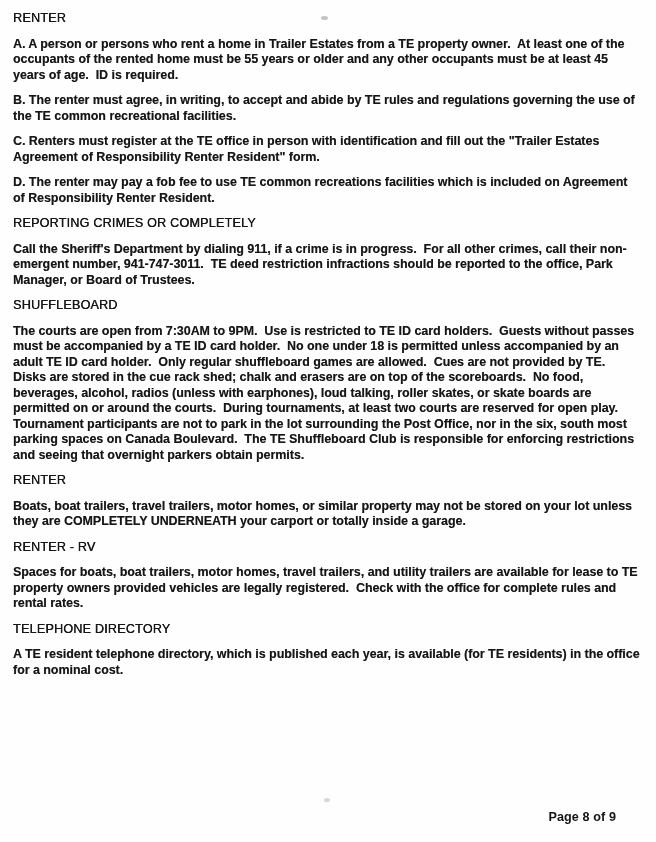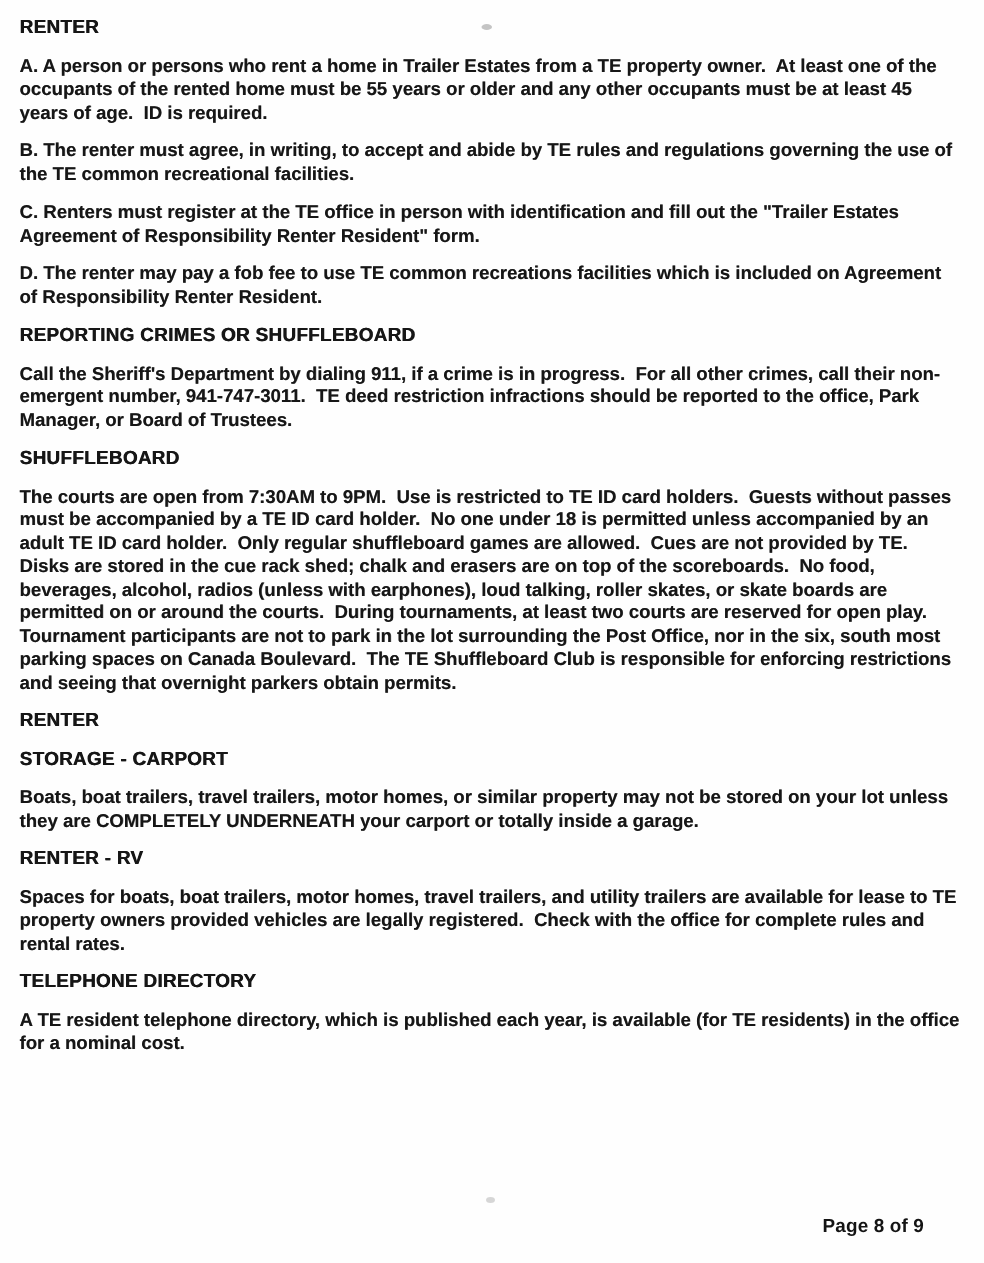--- a/index.html
+++ b/index.html
@@ -13,21 +13,21 @@
     height: 842px;
     background: #fefefe;
     overflow: hidden;
     font-family: "Liberation Sans", "DejaVu Sans", sans-serif;
     color: #161616;
     box-sizing: border-box;
     padding: 8px 16px 0 13px;
   }
   .doc h2 {
     font-size: 12.6px;
-    font-weight: 700;
+    font-weight: 400;
     letter-spacing: 0.2px;
     text-transform: none;
     margin: 3px 0 10px 0;
     line-height: 15.5px;
     white-space: pre-wrap;
     text-shadow: 0.35px 0 0 currentColor;
   }
   .doc p {
     font-size: 12.4px;
     font-weight: 700;
@@ -64,35 +64,34 @@
 
     <section>
       <h2>RENTER</h2>
       <p>A. A person or persons who rent a home in Trailer Estates from a TE property owner.  At least one of the occupants of the rented home must be 55 years or older and any other occupants must be at least 45 years of age.  ID is required.</p>
       <p>B. The renter must agree, in writing, to accept and abide by TE rules and regulations governing the use of the TE common recreational facilities.</p>
       <p>C. Renters must register at the TE office in person with identification and fill out the "Trailer Estates Agreement of Responsibility Renter Resident" form.</p>
       <p>D. The renter may pay a fob fee to use TE common recreations facilities which is included on Agreement of Responsibility Renter Resident.</p>
     </section>
 
     <section>
-      <h2>REPORTING CRIMES OR SHUFFLEBOARD</h2>
+      <h2>REPORTING CRIMES OR COMPLETELY</h2>
       <p>Call the Sheriff's Department by dialing 911, if a crime is in progress.  For all other crimes, call their non-emergent number, 941-747-3011.  TE deed restriction infractions should be reported to the office, Park Manager, or Board of Trustees.</p>
     </section>
 
     <section>
       <h2>SHUFFLEBOARD</h2>
       <p>The courts are open from 7:30AM to 9PM.  Use is restricted to TE ID card holders.  Guests without passes must be accompanied by a TE ID card holder.  No one under 18 is permitted unless accompanied by an adult TE ID card holder.  Only regular shuffleboard games are allowed.  Cues are not provided by TE.  Disks are stored in the cue rack shed; chalk and erasers are on top of the scoreboards.  No food, beverages, alcohol, radios (unless with earphones), loud talking, roller skates, or skate boards are permitted on or around the courts.  During tournaments, at least two courts are reserved for open play.  Tournament participants are not to park in the lot surrounding the Post Office, nor in the six, south most parking spaces on Canada Boulevard.  The TE Shuffleboard Club is responsible for enforcing restrictions and seeing that overnight parkers obtain permits.</p>
     </section>
 
     <section>
       <h2>RENTER</h2>
     </section>
 
     <section>
-      <h2>STORAGE - CARPORT</h2>
       <p>Boats, boat trailers, travel trailers, motor homes, or similar property may not be stored on your lot unless they are COMPLETELY UNDERNEATH your carport or totally inside a garage.</p>
     </section>
 
     <section>
       <h2>RENTER - RV</h2>
       <p>Spaces for boats, boat trailers, motor homes, travel trailers, and utility trailers are available for lease to TE property owners provided vehicles are legally registered.  Check with the office for complete rules and rental rates.</p>
     </section>
 
     <section>
       <h2>TELEPHONE DIRECTORY</h2>

